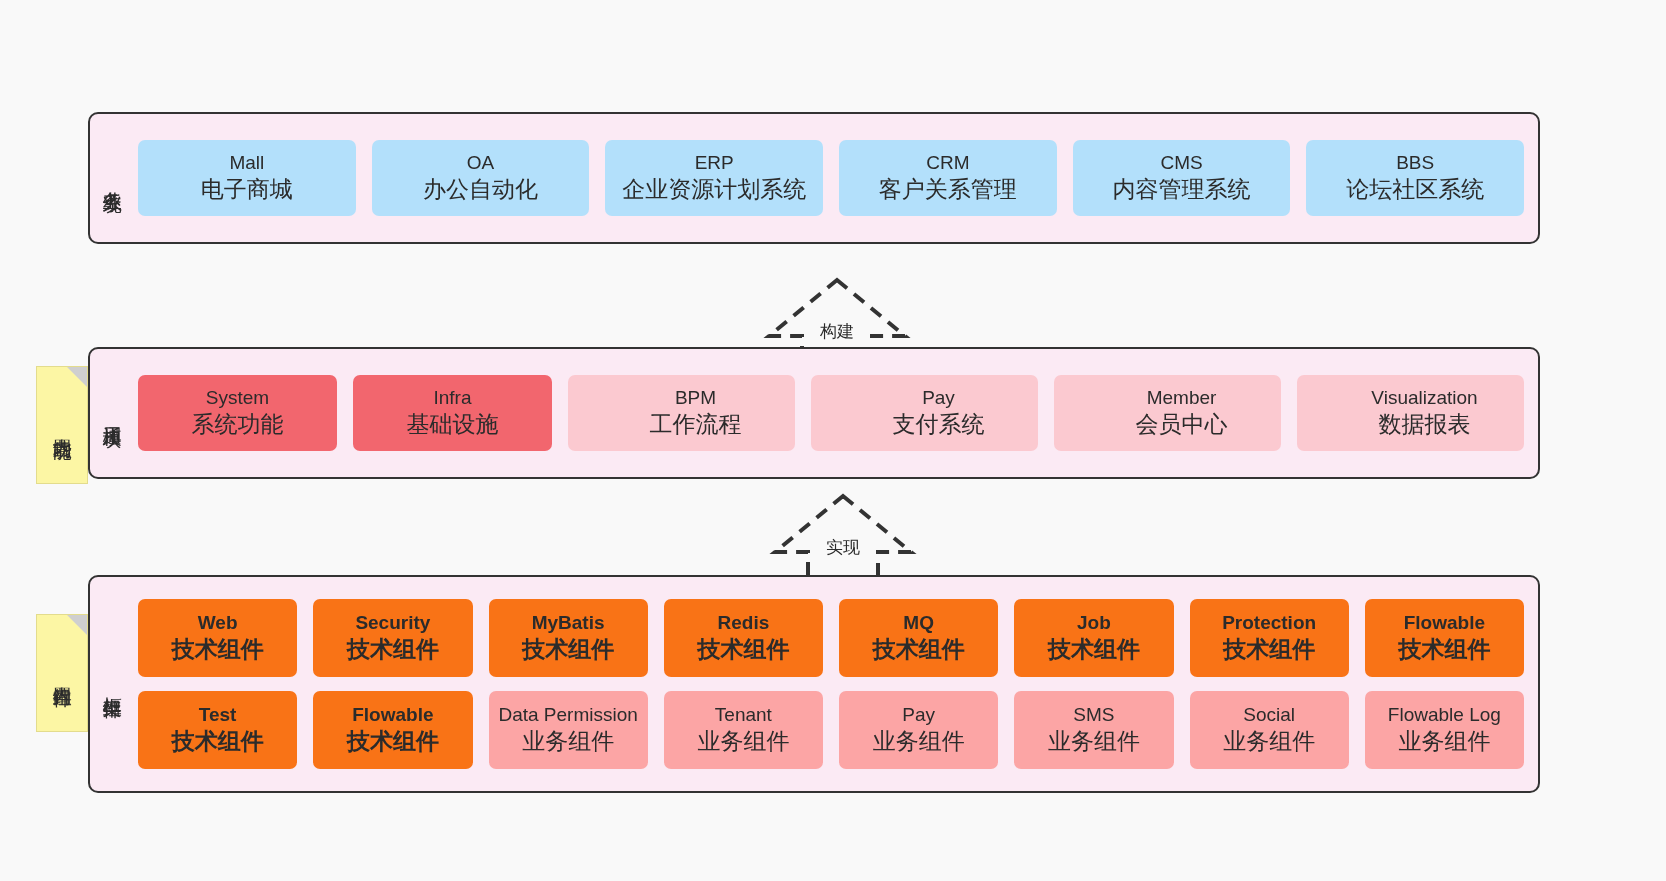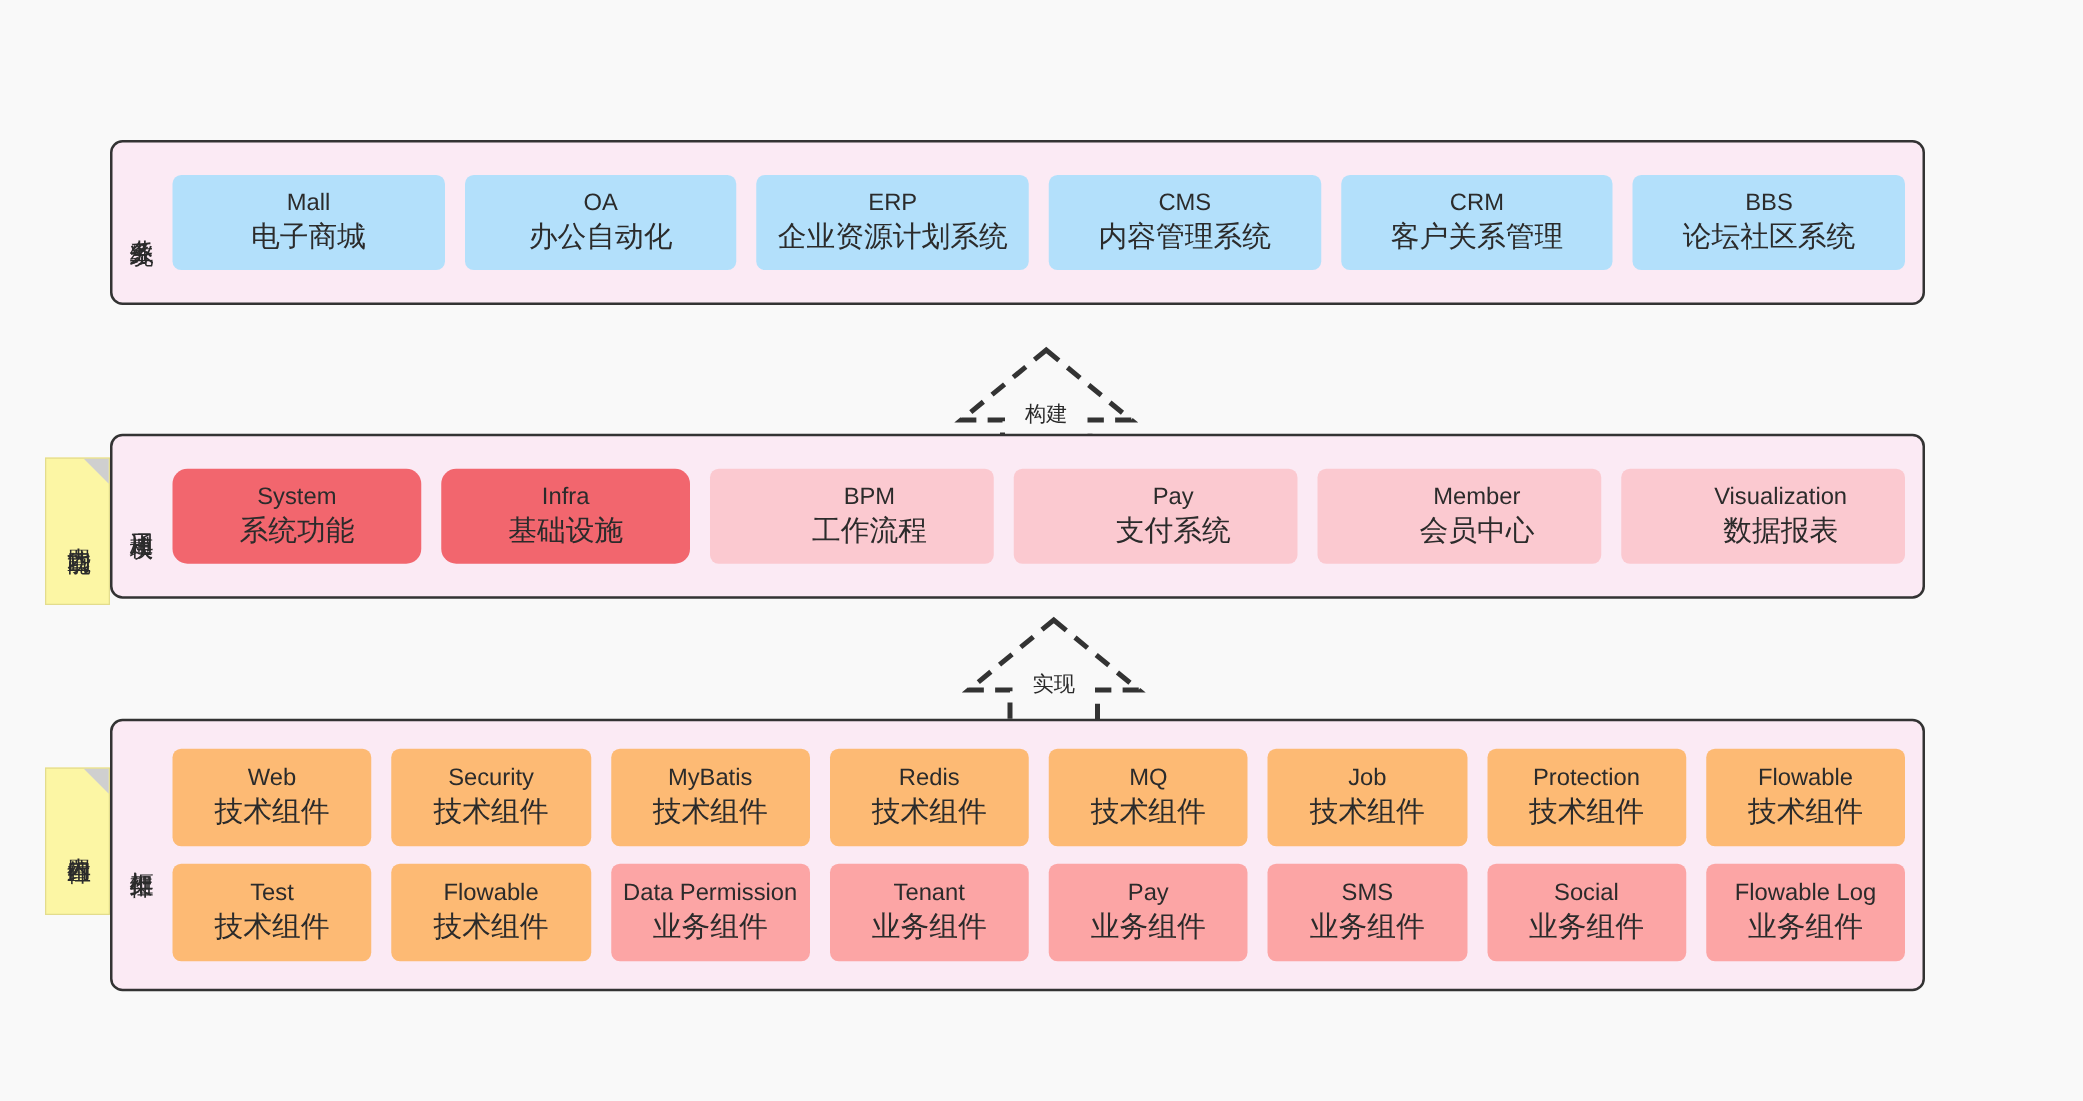--- a/index.html
+++ b/index.html
@@ -71,33 +71,33 @@
   }
   .row-cards .card { flex: 1 1 0; text-align: center; }
 
   
   #layer-business { left: 88px; top: 112px; width: 1452px; height: 132px; }
   #layer-business .card { height: 76px; background: #b3e0fb; }
 
   
   #layer-common { left: 88px; top: 347px; width: 1452px; height: 132px; }
   #layer-common .card { height: 76px; }
-  .c-strong { background: #f2666e; border-radius: 12px; }
+  .c-strong { background: #f2666e; }
   .c-light  { background: #fbc9d0; padding-left: 28px; }
 
   
   #layer-framework { left: 88px; top: 575px; width: 1452px; height: 218px; }
   #layer-framework .layer-body {
     flex-direction: column;
     justify-content: center;
     gap: 14px;
     padding: 14px 14px 14px 4px;
   }
   #layer-framework .card { height: 78px; }
-  .c-tech  { background: #fdba74; }
+  .c-tech  { background: #f97316; font-weight: bold; }
   .c-biz   { background: #fca5a5; }
 
   
   .note {
     position: absolute;
     width: 52px;
     background: #fcf6a4;
     border: 1px solid #e3dc8d;
     display: flex;
     align-items: center;
@@ -156,26 +156,26 @@
         </div>
         <div class="card">
           <span class="en">OA</span>
           <span class="cn">办公自动化</span>
         </div>
         <div class="card">
           <span class="en">ERP</span>
           <span class="cn">企业资源计划系统</span>
         </div>
         <div class="card">
+          <span class="en">CRM</span>
+          <span class="cn">客户关系管理</span>
+        </div>
+        <div class="card">
           <span class="en">CMS</span>
           <span class="cn">内容管理系统</span>
-        </div>
-        <div class="card">
-          <span class="en">CRM</span>
-          <span class="cn">客户关系管理</span>
         </div>
         <div class="card">
           <span class="en">BBS</span>
           <span class="cn">论坛社区系统</span>
         </div>
       </div>
     </div>
   </div>
 
   <div class="arrow" id="arrow-build">

